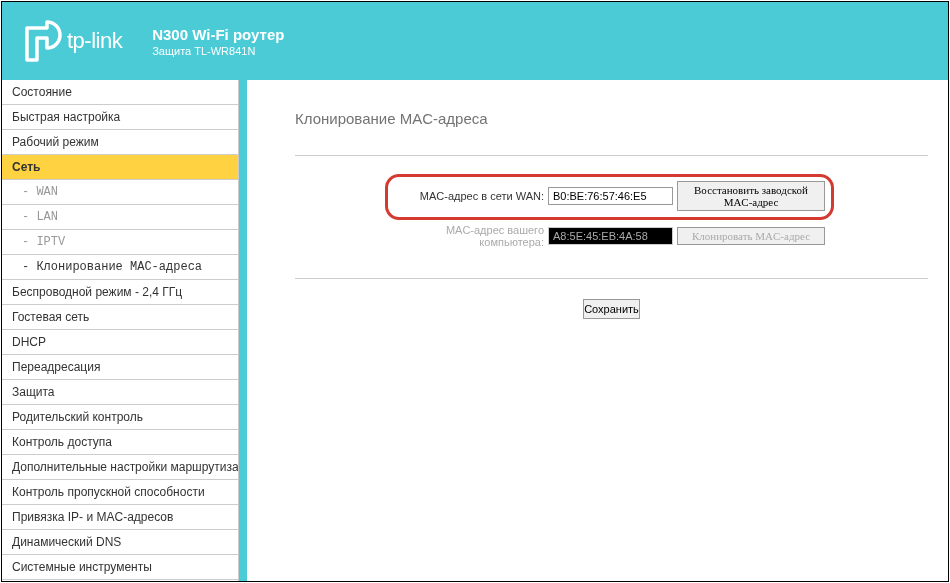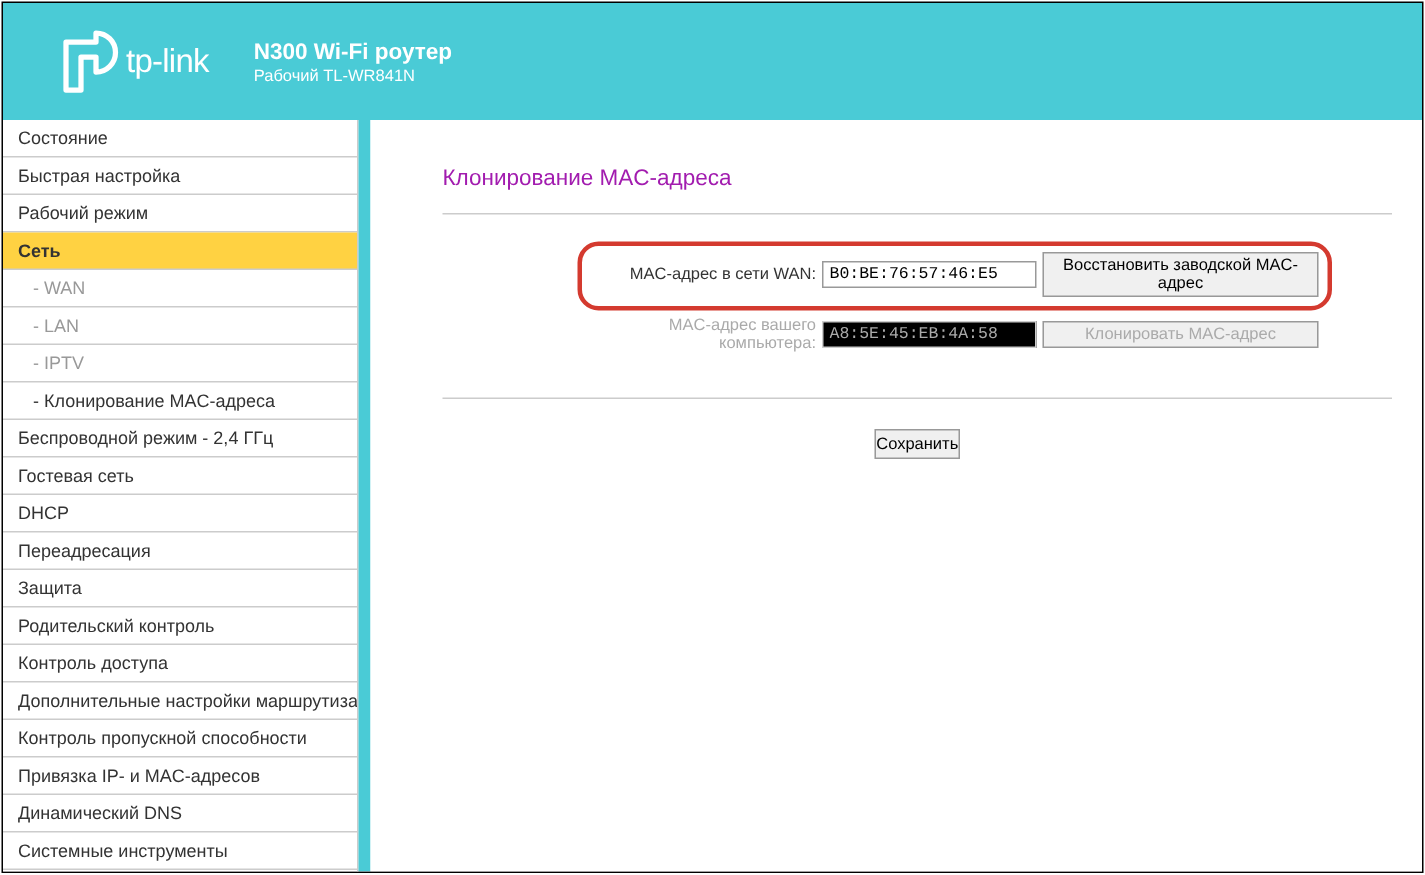--- a/index.html
+++ b/index.html
@@ -17,21 +17,21 @@
       height: 581px;
       margin: 1px;
       display: flex;
       flex-direction: column;
     }
     .header {
       background: #4acbd6;
       height: 78px;
       display: flex;
       align-items: center;
-      padding-left: 40px;
+      padding-left: 23px;
       color: #fff;
     }
     .logo {
       display: flex;
       align-items: center;
       margin-right: 30px;
     }
     .logo-icon svg {
       display: block;
     }
@@ -73,38 +73,39 @@
       white-space: nowrap;
       overflow: hidden;
     }
     .sidebar-item.active {
       background: #ffd242;
       font-weight: bold;
     }
     .sidebar-item.sub {
       padding-left: 20px;
       color: #999;
+      font-family: Liberation Mono, monospace;
     }
     .sidebar-item.sub.current {
       color: #333;
     }
     .content-sep {
       width: 8px;
       background: #4acbd6;
     }
     .content {
       flex: 1;
       padding: 30px 20px 20px 48px;
       background: #fff;
     }
     .page-title {
-      color: #a21caf;
+      color: #737373;
       font-size: 15px;
       font-weight: normal;
-      margin-bottom: 15px;
+      margin-bottom: 28px;
     }
     .hr {
       border: none;
       border-top: 1px solid #ccc;
       margin-bottom: 18px;
     }
     .form-area {
       margin-left: 90px;
     }
     .highlight-box {
@@ -124,39 +125,39 @@
     .form-row.disabled .form-button {
       color: #aaa;
     }
     .form-label {
       width: 150px;
       text-align: right;
       font-size: 11px;
       color: #333;
     }
     .form-input {
-      width: 143px;
+      width: 125px;
       padding: 2px 4px;
       font-size: 11px;
       border: 1px solid #999;
       background: #fff;
-      font-family: Liberation Mono, monospace;
+      font-family: Liberation Sans, sans-serif;
     }
     .form-input.readonly {
       background: #000000;
       border: 1px solid #ccc;
     }
     .form-button {
-      width: 184px;
+      width: 148px;
       padding: 2px 4px;
       font-size: 11px;
       background: #f0f0f0;
       border: 1px solid #999;
       cursor: pointer;
-      font-family: Liberation Sans, sans-serif;
+      font-family: Liberation Serif, serif;
     }
     .form-button:disabled {
       color: #aaa;
       cursor: default;
     }
     .hr2 {
       border: none;
       border-top: 1px solid #ccc;
       margin-top: 30px;
       margin-bottom: 20px;
@@ -181,21 +182,21 @@
     <div class="logo">
       <span class="logo-icon">
         <svg width="38" height="42" viewBox="0 0 38 42">
           <path d="M 22 2 A 13 13 0 1 1 22 28 L 22 18 L 12 18 L 12 40 L 2 40 L 2 18 L 2 8 L 12 8 L 22 8 Z" fill="none" stroke="#fff" stroke-width="3.5" stroke-linejoin="round"></path>
         </svg>
       </span>
       <span class="logo-text">tp-link</span>
     </div>
     <div class="header-info">
       <div class="header-title">N300 Wi-Fi роутер</div>
-      <div class="header-model">Рабочий TL-WR841N</div>
+      <div class="header-model">Защита TL-WR841N</div>
     </div>
   </div>
 
   <div class="body">
     <div class="sidebar" id="sidebar">
         <div class="sidebar-item">Состояние</div>
         <div class="sidebar-item">Быстрая настройка</div>
         <div class="sidebar-item">Рабочий режим</div>
         <div class="sidebar-item active">Сеть</div>
         <div class="sidebar-item sub">- WAN</div>

